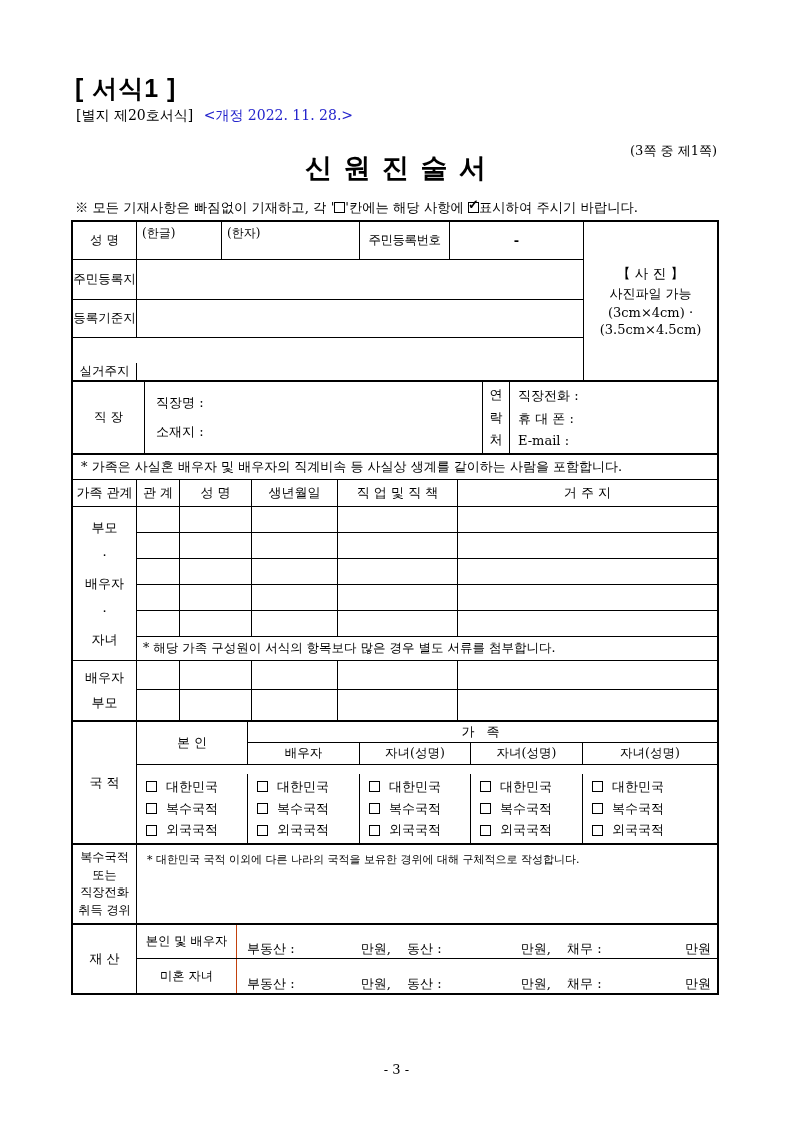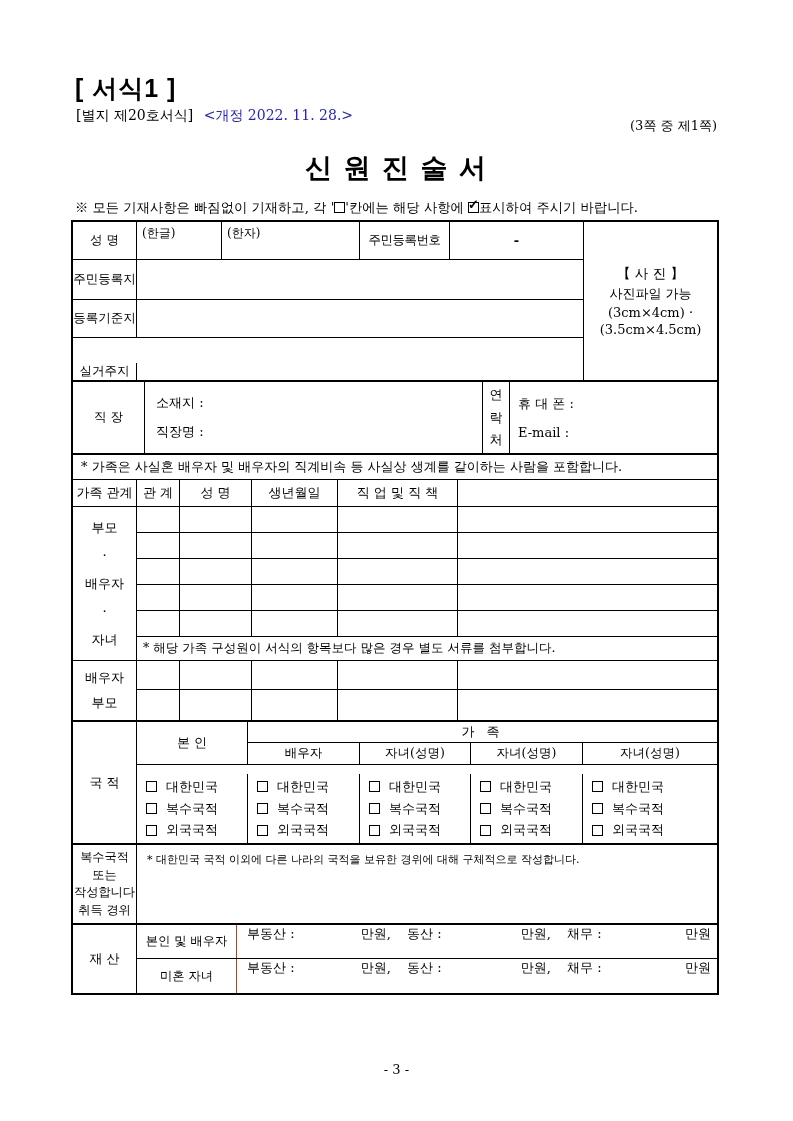--- a/index.html
+++ b/index.html
@@ -9,21 +9,21 @@
     font-family:"DejaVu Serif","Liberation Serif",serif; color:#000;
     margin:0 auto; overflow:hidden;
   }
   .form1-title {
     position:absolute; left:75px; top:72px;
     font-family:"Liberation Sans","DejaVu Sans",sans-serif;
     font-weight:bold; font-size:25px; letter-spacing:1px;
   }
   .annex-line { position:absolute; left:76px; top:107px; font-size:14px; }
   .annex-line .rev { margin-left:6px; }
-  .page-indicator { position:absolute; top:117px; right:76px; font-size:13px; }
+  .page-indicator { position:absolute; top:142px; right:76px; font-size:13px; }
   .doc-title {
     position:absolute; top:150px; left:0; width:100%; text-align:center;
     font-family:"Liberation Sans","DejaVu Sans",sans-serif;
     font-weight:bold; font-size:27px; letter-spacing:2px;
   }
   .instruction { position:absolute; left:75px; top:199px; font-size:13.3px; }
   .cb {
     display:inline-block; width:11px; height:11px; border:1.8px solid #000;
     vertical-align:-1px; background:#fff; position:relative;
   }
@@ -89,21 +89,21 @@
   
   .acq { display:flex; height:80px; }
   .acq-label { width:64px; border-right:1px solid #000; display:flex; flex-direction:column; justify-content:space-evenly; align-items:center; font-size:12.2px; padding:4px 0; }
   .acq-note { flex:1; padding:7px 10px; font-size:11px; }
   
   .assets { display:flex; }
   .asset-label { width:64px; border-right:1px solid #000; display:flex; align-items:center; justify-content:center; font-size:13px; }
   .asset-rows { flex:1; }
   .asset-row { display:flex; height:34px; }
   .asset-owner { width:100px; border-right:1px solid #c2410c; display:flex; align-items:center; justify-content:center; font-size:12.3px; }
-  .asset-content { flex:1; display:flex; align-items:flex-start; font-size:13px; }
+  .asset-content { flex:1; display:flex; align-items:flex-end; font-size:13px; }
   .asset-group { flex:1; display:flex; justify-content:space-between; padding:0 6px 0 10px; }
   .page-number { position:absolute; top:1062px; left:0; width:100%; text-align:center; font-size:13px; }
 </style>
 </head>
 <body>
 
 <div class="page">
 
   <div class="form1-title">[ 서식1 ]</div>
 
@@ -148,42 +148,44 @@
         <div class="ptitle">【 사 진 】</div>
         <div>사진파일 가능</div>
         <div>(3cm×4cm) ·</div>
         <div>(3.5cm×4.5cm)</div>
       </div>
     </div>
 
     <div class="sec2 thick-top">
       <div class="fc lbl" style="width:72px;">직 장</div>
       <div class="fc wp-main" style="width:338px;">
+        <div>직장명 :</div>
         <div>소재지 :</div>
-        <div>직장명 :</div>
       </div>
       <div class="fc wp-contact" style="width:27px;">
         <div>연</div>
         <div>락</div>
         <div>처</div>
       </div>
       <div class="fc last wp-phone" style="flex:1;">
+        <div>직장전화 :</div>
         <div>휴 대 폰 :</div>
         <div>E-mail :</div>
       </div>
     </div>
 
     <div class="thick-top">
       <div class="note-row bb">* 가족은 사실혼 배우자 및 배우자의 직계비속 등 사실상 생계를 같이하는 사람을 포함합니다.</div>
       <div class="frow bb fam-header">
         <div class="fc" style="width:64px;">가족 관계</div>
         <div class="fc" style="width:43px;">관 계</div>
         <div class="fc" style="width:72px;">성 명</div>
         <div class="fc" style="width:86px;">생년월일</div>
         <div class="fc" style="width:120px;">직 업 및 직 책</div>
+        <div class="fc last" style="flex:1;">거 주 지</div>
       </div>
       <div class="fam-body bb">
         <div class="fam-label-col">
           <div>부모</div>
           <div>·</div>
           <div>배우자</div>
           <div>·</div>
           <div>자녀</div>
         </div>
         <div class="fam-rows">
@@ -338,21 +340,21 @@
               </div>
           </div>
         </div>
       </div>
     </div>
 
     <div class="thick-top acq">
       <div class="acq-label">
         <div>복수국적</div>
         <div>또는</div>
-        <div>작성합니다</div>
+        <div>직장전화</div>
         <div>취득 경위</div>
       </div>
       <div class="acq-note">* 대한민국 국적 이외에 다른 나라의 국적을 보유한 경위에 대해 구체적으로 작성합니다.</div>
     </div>
 
     <div class="thick-top assets">
       <div class="asset-label">재 산</div>
       <div class="asset-rows">
         <div class="asset-row bb">
           <div class="asset-owner">본인 및 배우자</div>

